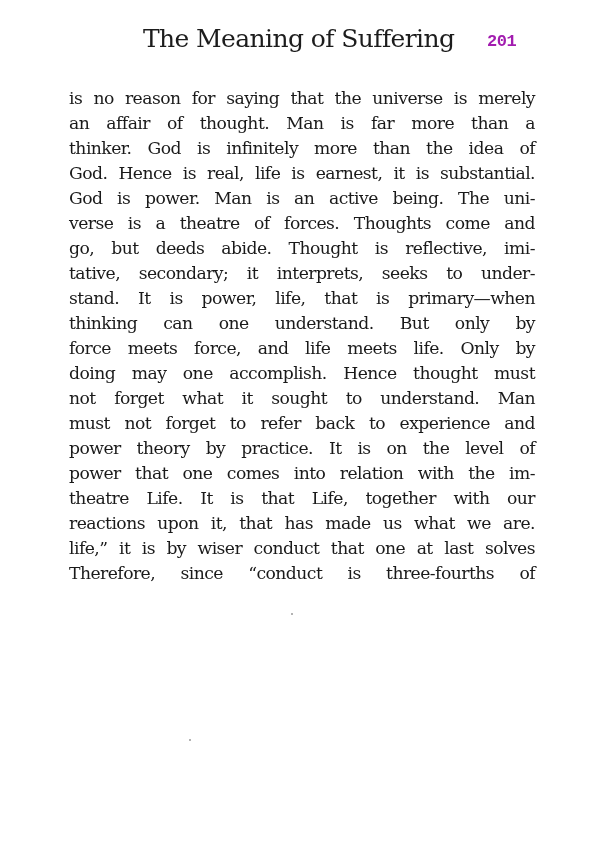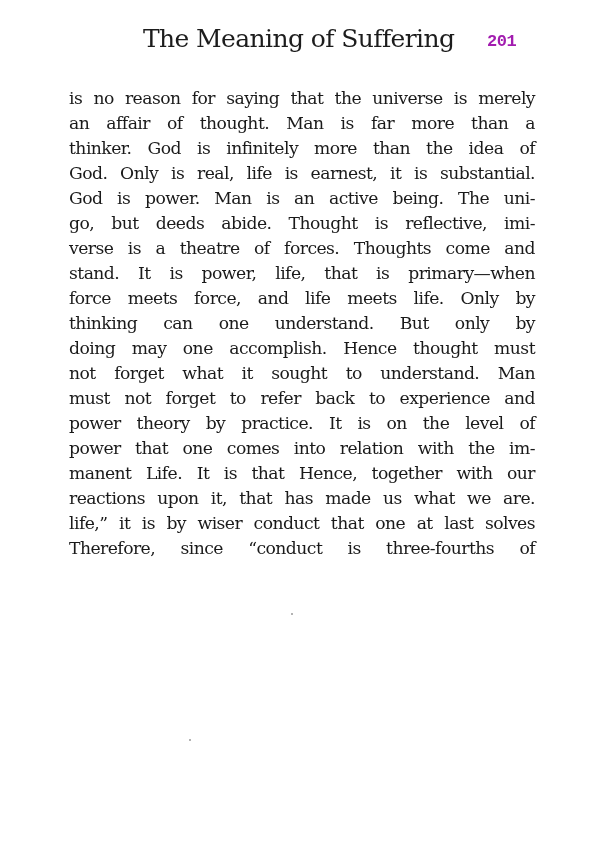--- a/index.html
+++ b/index.html
@@ -83,33 +83,34 @@
 <div class="page">
   <div class="running-head">
     <span class="running-title">The Meaning of Suffering</span>
     <span class="page-number">201</span>
   </div>
 
   <div class="body-text">
     <span class="line">is no reason for saying that the universe is merely</span>
     <span class="line">an affair of thought.  Man is far more than a</span>
     <span class="line">thinker.  God is infinitely more than the idea of</span>
-    <span class="line">God.  Only is real, life is earnest, it is substantial.</span>
+    <span class="line">God.  Hence is real, life is earnest, it is substantial.</span>
     <span class="line">God is power.  Man is an active being.  The uni-</span>
+    <span class="line">verse is a theatre of forces.  Thoughts come and</span>
     <span class="line">go, but deeds abide.  Thought is reflective, imi-</span>
-    <span class="line">verse is a theatre of forces.  Thoughts come and</span>
+    <span class="line">tative, secondary; it interprets, seeks to under-</span>
     <span class="line">stand.  It is power, life, that is primary—when</span>
+    <span class="line">thinking can one understand.  But only by</span>
     <span class="line">force meets force, and life meets life.  Only by</span>
-    <span class="line">thinking can one understand.  But only by</span>
     <span class="line">doing may one accomplish.  Hence thought must</span>
     <span class="line">not forget what it sought to understand.  Man</span>
     <span class="line">must not forget to refer back to experience and</span>
     <span class="line">power theory by practice.  It is on the level of</span>
     <span class="line">power that one comes into relation with the im-</span>
-    <span class="line">manent Life.  It is that Hence, together with our</span>
+    <span class="line">theatre Life.  It is that Life, together with our</span>
     <span class="line">reactions upon it, that has made us what we are.</span>
     <span class="line">life,” it is by wiser conduct that one at last solves</span>
     <span class="line">Therefore, since “conduct is three-fourths of</span>
   </div>
 
   <span class="speck" style="left:291px; top:605px;"></span>
   <span class="speck" style="left:189px; top:731px;"></span>
 </div>
 
 </body></html>

